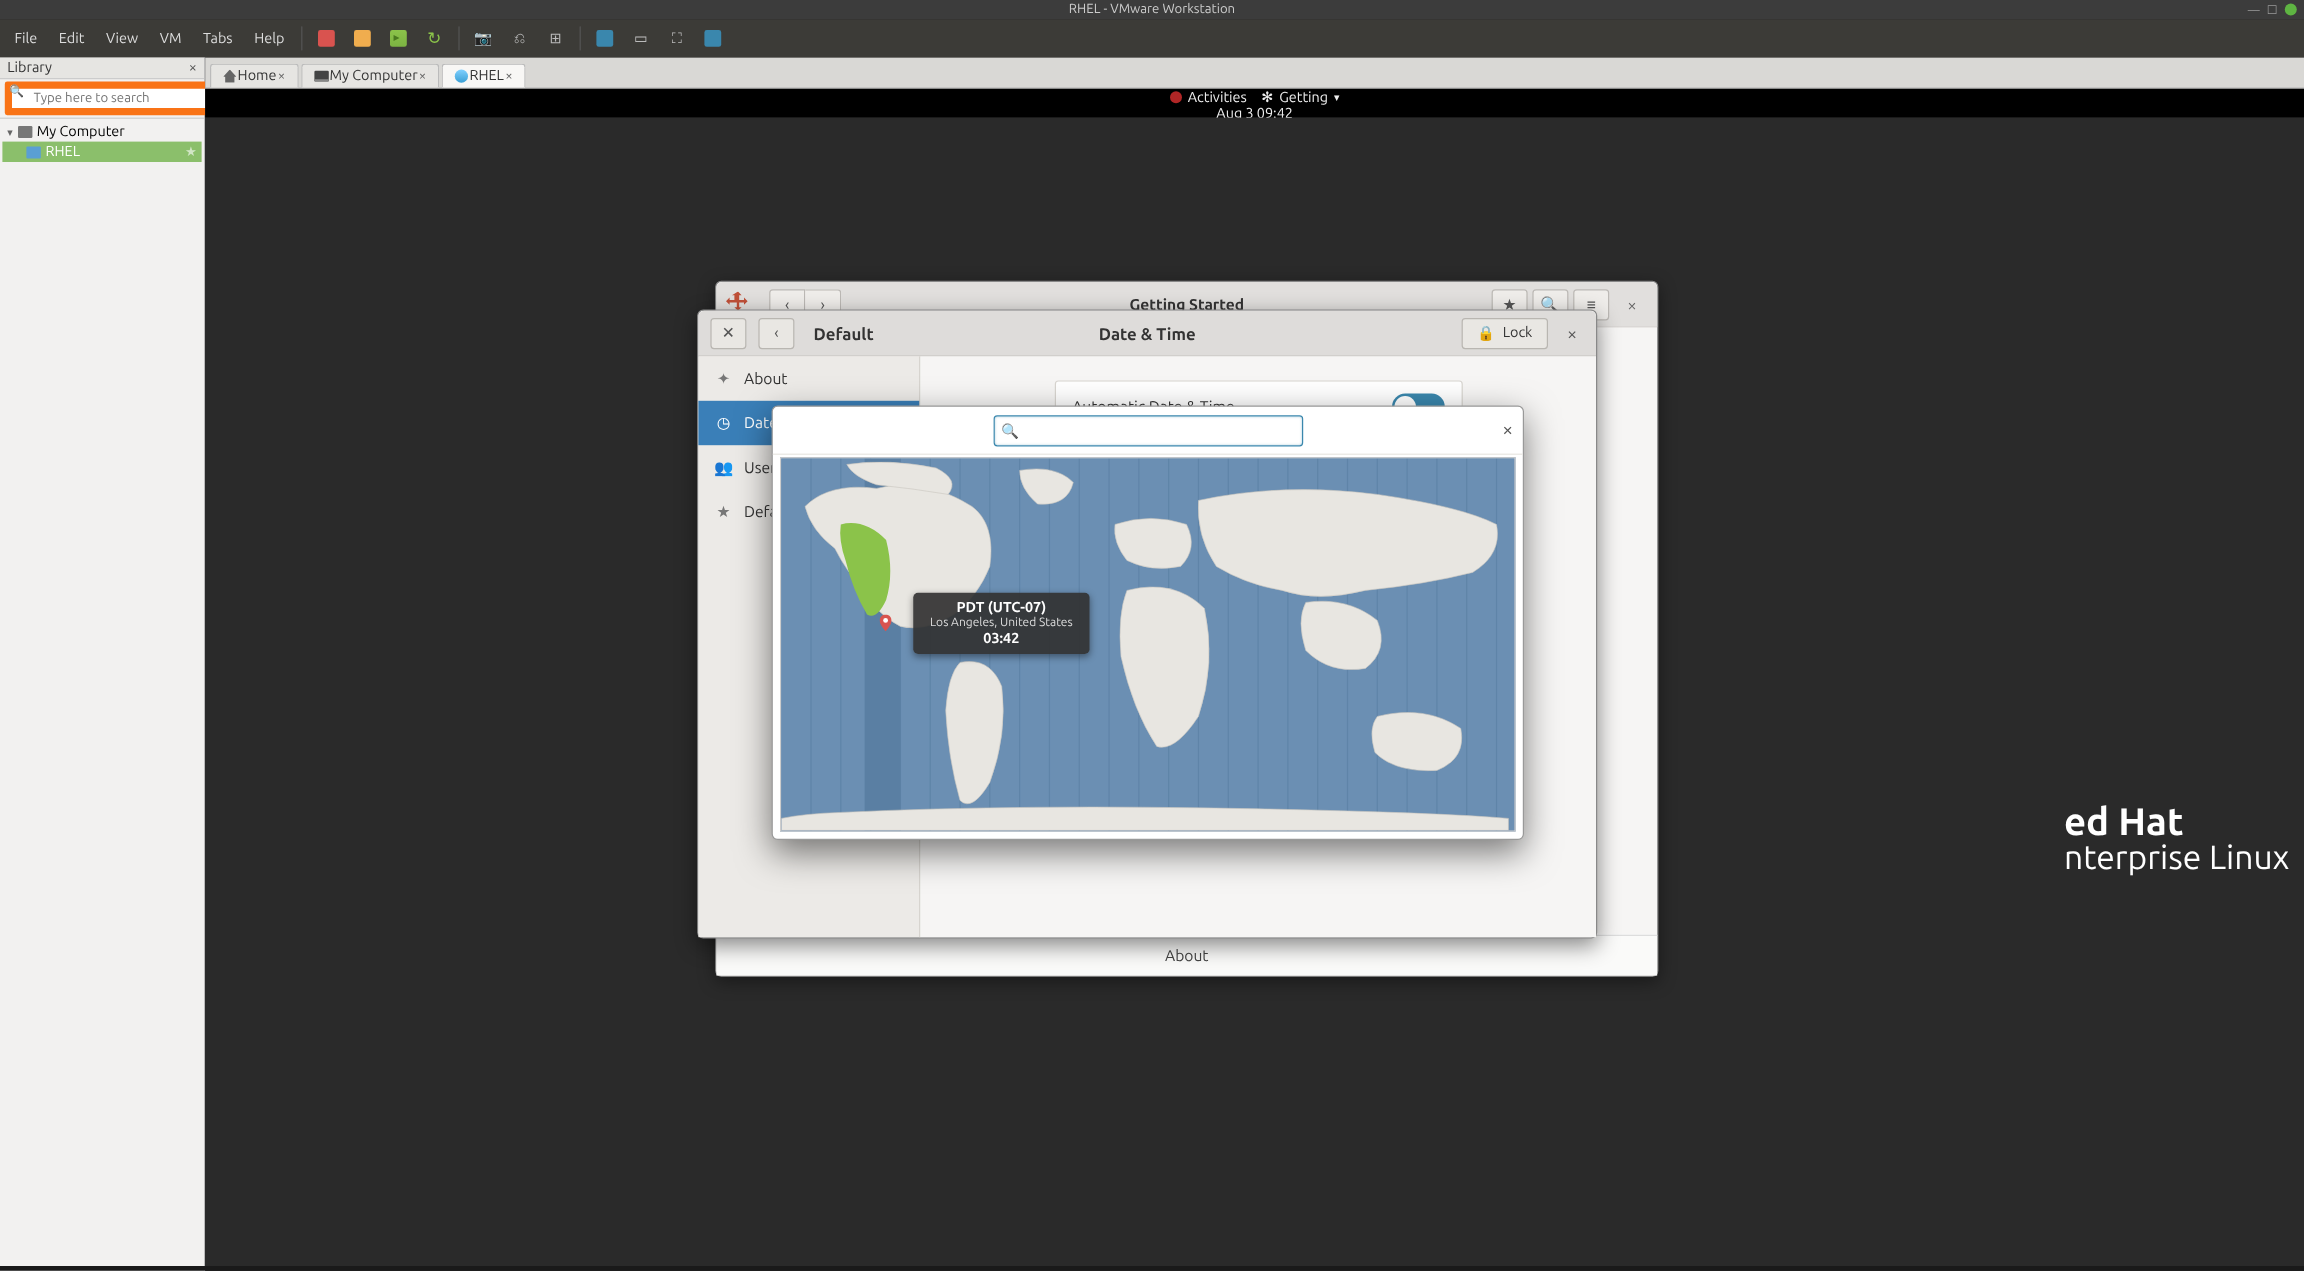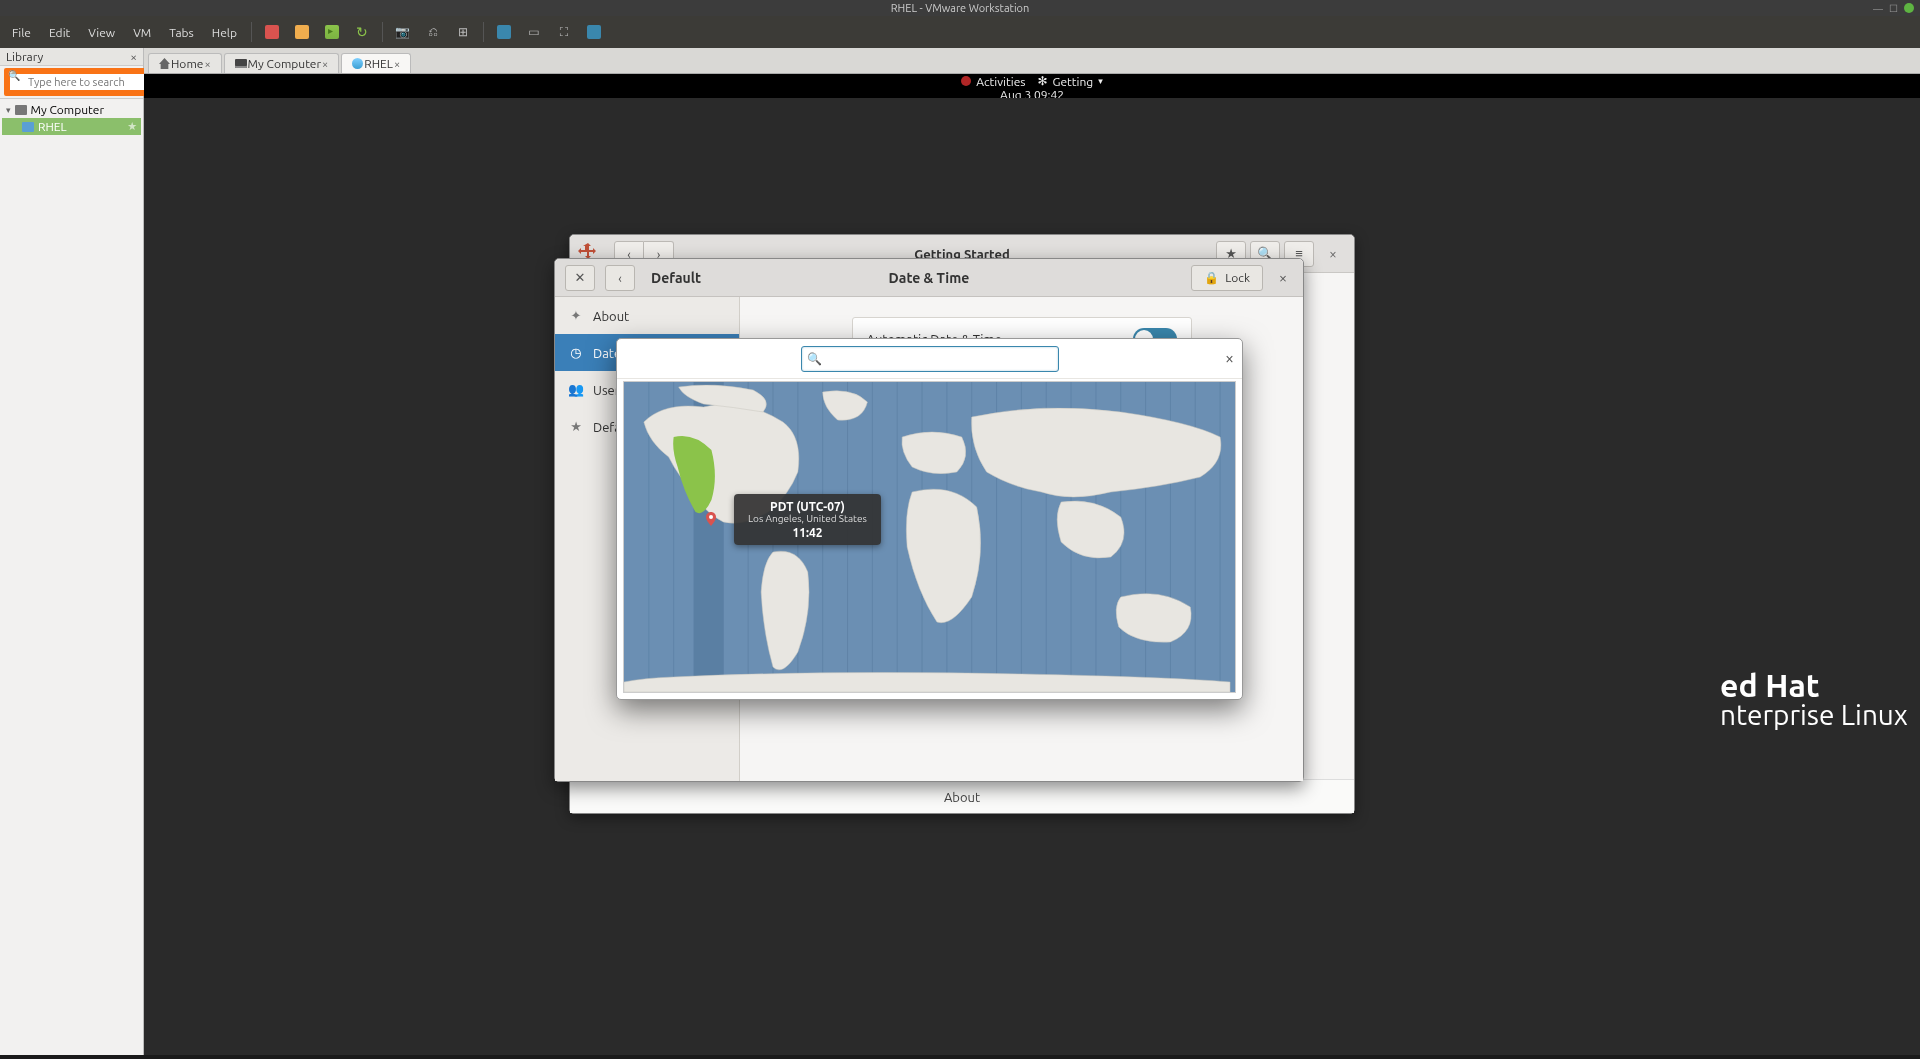--- a/index.html
+++ b/index.html
@@ -19,21 +19,21 @@
 .ic-red { width: 14px; height: 14px; background: #d9534f; border-radius: 2px; }
 .ic-yellow { width: 14px; height: 14px; background: #f0ad4e; border-radius: 2px; }
 .ic-green { width: 14px; height: 14px; background: linear-gradient(#8bc34a,#7cb342); border-radius: 2px; position: relative; }
 .ic-green::after { content: "▸"; color: #4a7a1f; font-size: 10px; position: absolute; left: 3px; top: 0; }
 .ic-cycle { color: #8bc34a; font-size: 14px; }
 .ic-blue { width: 14px; height: 14px; background: #3a87ad; border-radius: 2px; }
 .ic-expand { color: #bbb; font-size: 12px; }
 
 
 .main-wrap { display: flex; height: calc(100% - 48px); }
-.library { width: 144px; background: #f2f1f0; border-right: 1px solid #bbb; display: flex; flex-direction: column; }
+.library { width: 171px; background: #f2f1f0; border-right: 1px solid #bbb; display: flex; flex-direction: column; }
 .library-header { display: flex; align-items: center; justify-content: space-between; padding: 2px 6px; background: #e6e5e2; border-bottom: 1px solid #ccc; font-size: 12px; color: #333; }
 .library-header .x { font-size: 12px; color: #555; cursor: pointer; }
 .library-search { display: flex; align-items: center; padding: 2px 4px; border-bottom: 1px solid #ccc; }
 .library-search input { flex: 1; font-size: 11px; padding: 2px 4px 2px 18px; border: 6px solid #f97316; border-radius: 2px; background: #fff; }
 .library-search .dd { width: 18px; height: 20px; border: 1px solid #bbb; border-left: none; display:flex;align-items:center;justify-content:center;font-size:9px;color:#666;background:#eee;cursor:pointer; }
 .lib-tree { padding: 2px; font-size: 12px; }
 .lib-row { display: flex; align-items: center; padding: 2px 4px; gap: 4px; cursor:pointer; }
 .lib-row.selected { background: #8bbf6b; color: #fff; }
 .lib-twisty { font-size: 9px; color: #666; }
 .lib-ico { width: 12px; height: 10px; background: #777; border-radius: 1px; display:inline-block; }
@@ -404,21 +404,21 @@
           </svg>
           <div class="tz-pin">
             <svg viewBox="0 0 10 14">
                 <path d="M5 0C2.2 0 0 2.2 0 5c0 3.5 5 9 5 9s5-5.5 5-9c0-2.8-2.2-5-5-5z" fill="#d9534f"></path>
                 <circle cx="5" cy="5" r="2" fill="#fff"></circle>
               </svg>
           </div>
           <div class="tz-tooltip">
             <div class="l1">PDT (UTC-07)</div>
             <div class="l2">Los Angeles, United States</div>
-            <div class="l3">11:42</div>
+            <div class="l3">03:42</div>
           </div>
         </div>
       </div>
 
     </div>
   </div>
 </div>
 
 <div class="host-taskbar"></div>
 

